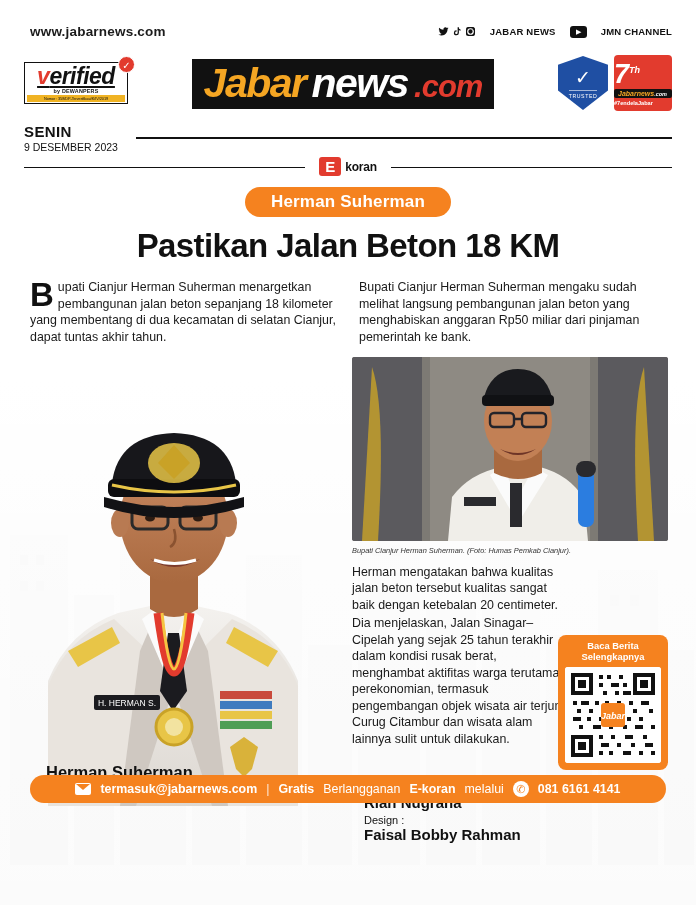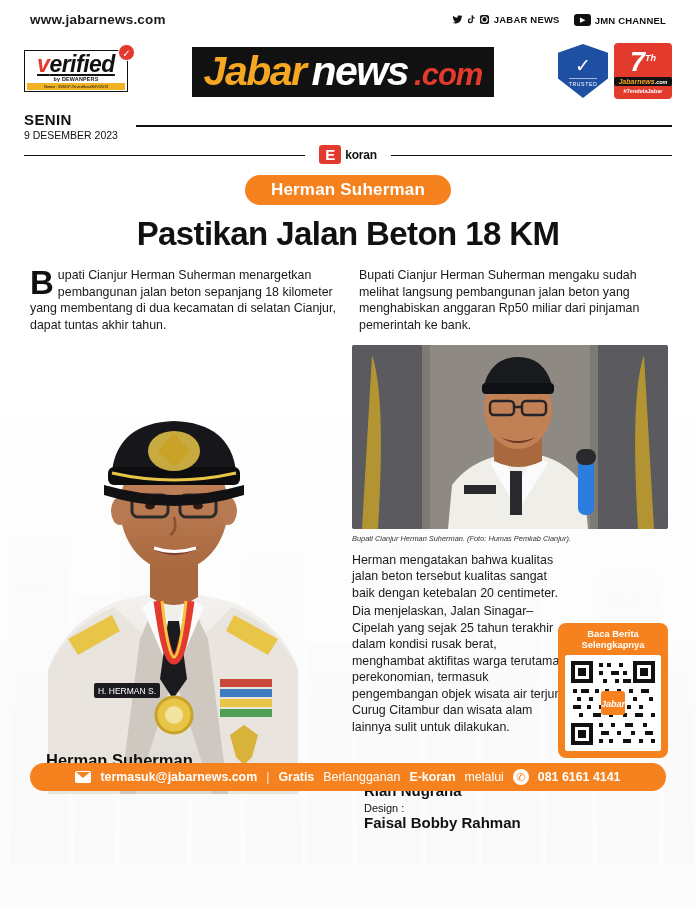--- a/index.html
+++ b/index.html
@@ -22,25 +22,26 @@
   }
   .white-sheet {
     position: absolute; left: 0; top: 0; width: 696px; height: 905px;
     background: linear-gradient(180deg,#ffffff 0%,#ffffff 42%,rgba(255,255,255,0.86) 60%,rgba(255,255,255,0.72) 100%);
   }
   .content { position: relative; z-index: 5; }
 
   
   .topbar {
     display: flex; align-items: center; justify-content: space-between;
-    padding: 12px 30px 4px 30px;
+    padding: 12px 24px 4px 30px;
+    margin-top: 12px;
   }
   .site-url { font-size: 13.5px; font-weight: bold; color: #1b1b1b; letter-spacing: .2px; }
   .socials { display: flex; align-items: center; gap: 14px; }
-  .social-group { display: flex; align-items: flex-end; gap: 4px; }
+  .social-group { display: flex; align-items: center; gap: 14px; }
   .social-group .glyphs { display: flex; align-items: center; gap: 3px; color: #111; }
   .social-label { font-size: 9.5px; font-weight: bold; color: #111; letter-spacing: .2px; }
   .yt-badge {
     display: inline-flex; align-items: center; justify-content: center;
     width: 17px; height: 12px; background: #111; border-radius: 3px; color:#fff;
   }
   .yt-badge span { font-size: 7px; line-height: 1; margin-left: 1px; }
 
   
   .masthead {
@@ -90,21 +91,21 @@
   .trusted-shield {
     width: 50px; height: 54px; background: #1f4fa3;
     clip-path: polygon(50% 0%, 100% 16%, 100% 64%, 50% 100%, 0% 64%, 0% 16%);
     display: flex; flex-direction: column; align-items: center; justify-content: center;
     color: #fff;
   }
   .trusted-shield .chk { font-size: 19px; line-height: 1; }
   .trusted-shield .txt { font-size: 5.2px; letter-spacing: .6px; margin-top: 3px; border-top:1px solid rgba(255,255,255,.6); padding-top:2px;}
   .seven-badge {
     width: 58px; height: 56px; background: #e23b2e; border-radius: 4px;
-    display: flex; flex-direction: column; align-items: center; justify-content: center; color: #fff;
+    display: flex; flex-direction: column; justify-content: center; color: #fff;
     padding-top: 2px;
   }
   .seven-num { font-size: 27px; font-weight: bold; font-style: italic; line-height: .9; }
   .seven-num sup { font-size: 9px; }
   .seven-logo {
     background: #111; color: #f5a623; font-size: 7px; font-weight: bold; font-style: italic;
     padding: 1px 4px; border-radius: 2px; margin-top: 2px;
   }
   .seven-logo .dc { color: #fff; font-size: 5.5px; }
   .seven-tag { font-size: 5.6px; font-weight: bold; margin-top: 2px; }

